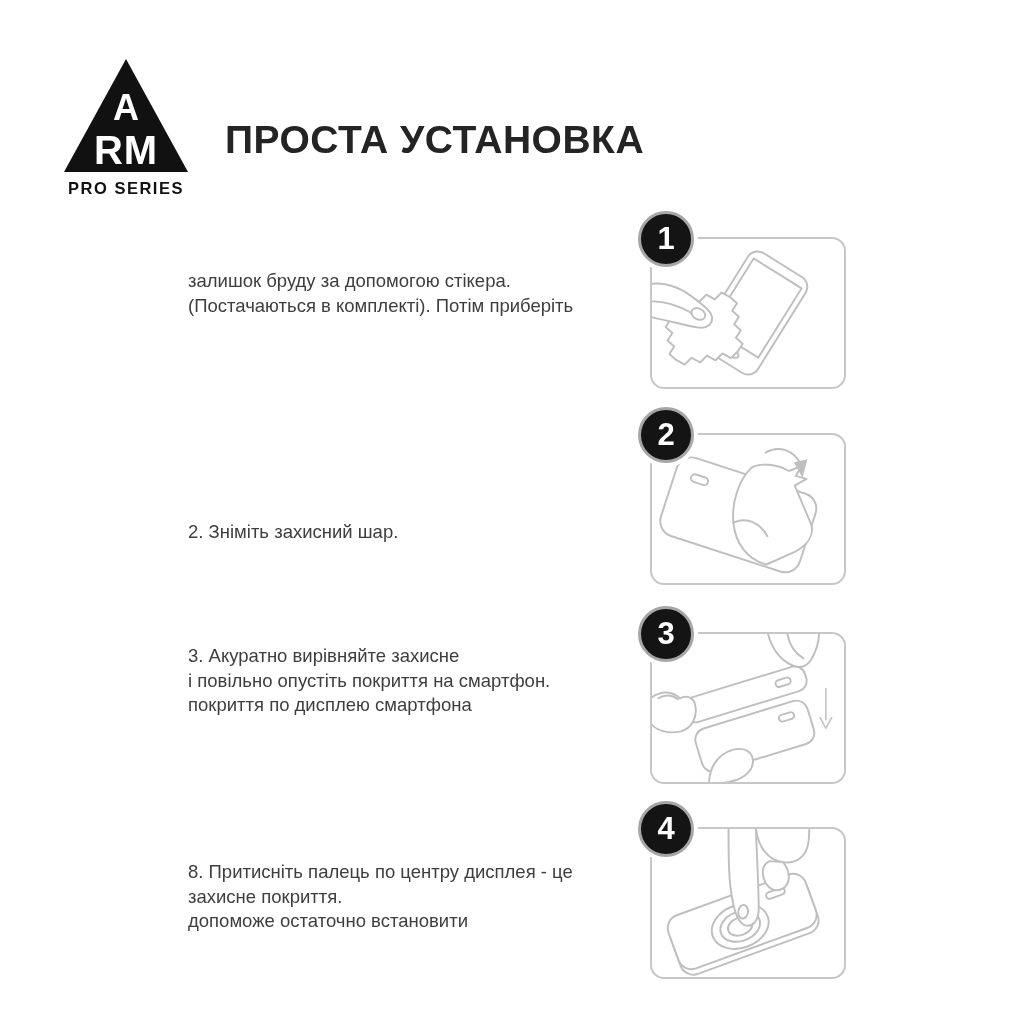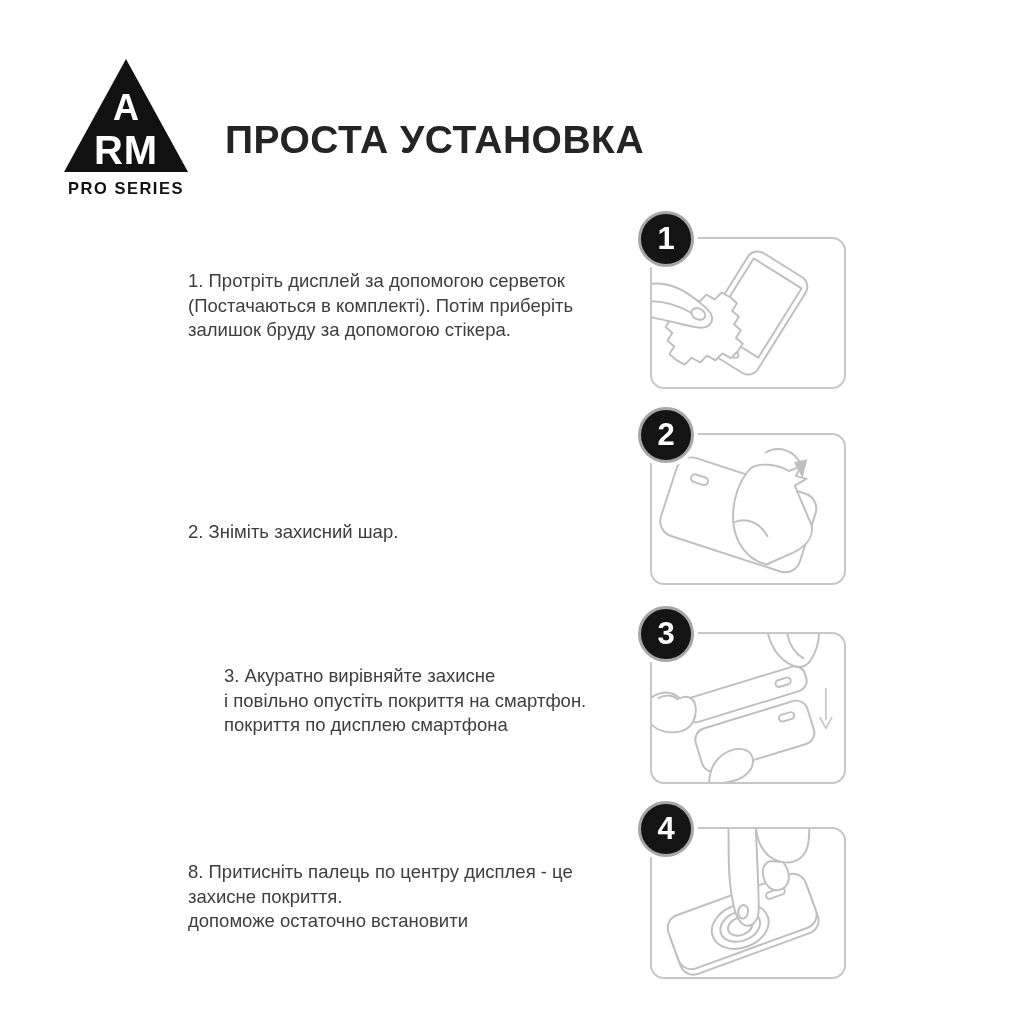--- a/index.html
+++ b/index.html
@@ -10,21 +10,21 @@
   }
   .logo{position:absolute;left:61px;top:56px;width:130px;height:142px;}
   .page-title{
     position:absolute;left:225px;top:118px;
     font-size:39px;font-weight:800;color:#242424;letter-spacing:.5px;
   }
   .step-text{
     position:absolute;left:188px;width:480px;
     font-size:18.5px;line-height:24.5px;color:#3e3e3e;
   }
-  .t1{top:269px;} .t2{top:520px;} .t3{top:664px;margin-left:36px;} .t4{top:860px;}
+  .t1{top:269px;} .t2{top:520px;} .t3{top:644px;} .t4{top:860px;}
   .illus-box{
     position:absolute;left:650px;width:192px;height:148px;
     border:2px solid #c7c7c7;border-radius:14px;background:#fff;
   }
   .b1{top:237px;} .b2{top:433px;} .b3{top:632px;} .b4{top:827px;}
   .illus-box svg{position:absolute;left:0;top:0;width:192px;height:148px;}
   .badge{
     position:absolute;left:-14px;top:-28px;width:50px;height:50px;
     background:#141414;border:3px solid #a6a6a6;border-radius:50%;
     box-shadow:0 0 0 4px #ffffff;
@@ -42,23 +42,22 @@
 <svg class="logo" viewBox="0 0 130 142" aria-hidden="false">
   <polygon points="65,3 127,116 3,116" fill="#111111"></polygon>
   <text x="65" y="64" text-anchor="middle" fill="#ffffff" font-size="36" font-weight="800">A</text>
   <text x="65" y="108" text-anchor="middle" fill="#ffffff" font-size="40" font-weight="800" letter-spacing="1">RM</text>
   <text x="65" y="138" text-anchor="middle" fill="#111111" font-size="16.5" font-weight="700" letter-spacing="1.5">PRO SERIES</text>
 </svg>
 
 <div class="page-title">ПРОСТА УСТАНОВКА</div>
 
 <div class="step-text t1">
-  <div>1. Протріть дисплей за допомогою серветок</div>
+  <div>залишок бруду за допомогою стікера.</div>
   <div>(Постачаються в комплекті). Потім приберіть</div>
-  <div>залишок бруду за допомогою стікера.</div>
 </div>
 <div class="step-text t2">
   <div>2. Зніміть захисний шар.</div>
 </div>
 <div class="step-text t3">
   <div>3. Акуратно вирівняйте захисне</div>
   <div>і повільно опустіть покриття на смартфон.</div>
   <div>покриття по дисплею смартфона</div>
 </div>
 <div class="step-text t4">

